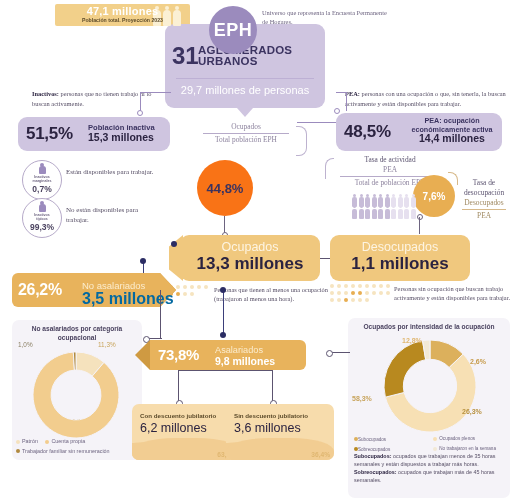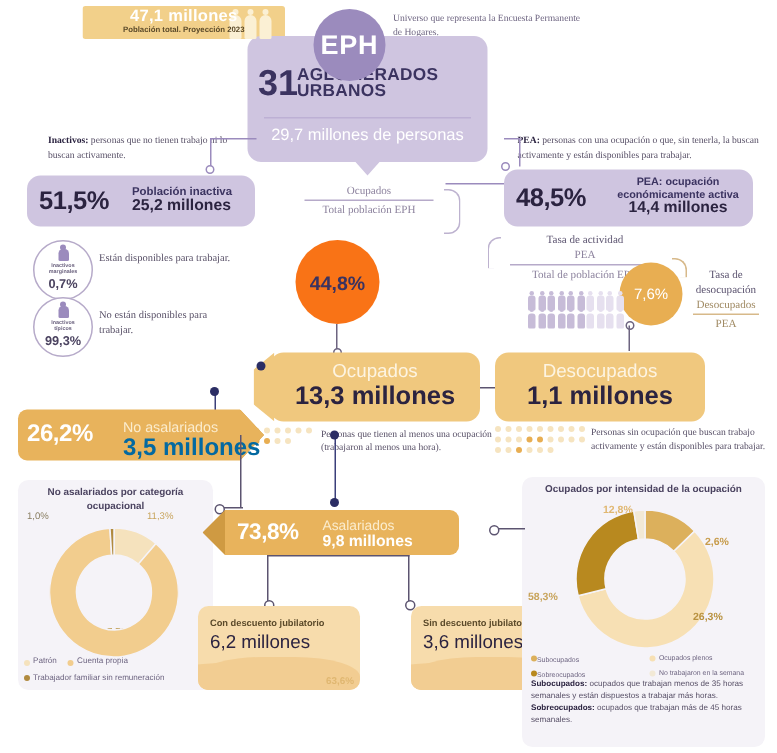--- a/index.html
+++ b/index.html
@@ -91,21 +91,21 @@
   #pea-l2{left:404px;top:132px;width:96px;text-align:center;font-size:10.5px;font-weight:bold;color:#2b2340;}
 
   #ta-wrap{left:330px;top:155px;width:120px;text-align:center;}
   #ta-t{font-size:7.4px;color:#5c5470;line-height:1.35;}
   #ta-n{font-size:7.4px;color:#8d839e;line-height:1.35;}
   #ta-line{width:100px;height:1px;background:#b6aac9;margin:1px auto;}
   #ta-d{font-size:7.4px;color:#8d839e;line-height:1.35;}
   #ta-brace{left:325px;top:158px;width:8px;height:20px;border-left:1px solid #bdb2cf;border-top:1px solid #bdb2cf;border-radius:8px 0 0 0;}
 
   #circle-76{left:413px;top:175px;width:42px;height:42px;border-radius:50%;background:#e8ae52;display:flex;align-items:center;justify-content:center;}
-  #circle-76 span{font-size:10px;font-weight:normal;color:#ffffff;}
+  #circle-76 span{font-size:10px;font-weight:bold;color:#ffffff;}
   #td-brace{left:448px;top:172px;width:9px;height:12px;border-top:1px solid #d7b98a;border-right:1px solid #d7b98a;border-radius:0 8px 0 0;}
   #td-wrap{left:452px;top:178px;width:64px;text-align:center;}
   #td-t{font-size:7.4px;color:#5c5470;line-height:1.35;}
   #td-n{font-size:7.4px;color:#a08a63;line-height:1.35;}
   #td-line{width:44px;height:1px;background:#d7b98a;margin:1px auto;}
   #td-d{font-size:7.4px;color:#a08a63;line-height:1.35;}
 
   #picto{left:352px;top:197px;width:68px;display:flex;flex-wrap:wrap;gap:1.5px;}
   .pfig{width:5px;height:10px;background:#c7bcd8;border-radius:2px 2px 1px 1px;position:relative;}
   .pfig::before{content:"";position:absolute;left:1px;top:-3.5px;width:3px;height:3px;border-radius:50%;background:#c7bcd8;}
@@ -177,21 +177,21 @@
   #dot-as-b{left:270px;top:400px;width:5px;height:5px;border-radius:50%;border:1px solid #5c5470;background:#fff;}
 
   .minicard{position:absolute;width:108px;height:56px;background:#f7dcac;border-radius:7px;overflow:hidden;}
   .minicard .wave{position:absolute;left:0;bottom:0;width:100%;height:22px;background:#f2cd92;
     border-radius:40% 40% 0 0 / 60% 60% 0 0;}
   .minicard .wave2{position:absolute;left:-20px;bottom:0;width:70%;height:18px;background:#f2cd92;border-radius:50% 50% 0 0;}
   .minicard .badge{position:absolute;right:4px;bottom:2px;font-size:6.6px;font-weight:bold;color:#e0b771;}
   .mc-t{position:absolute;left:8px;top:8px;font-size:6.2px;font-weight:bold;color:#5b4a2a;}
   .mc-n{position:absolute;left:8px;top:17px;font-size:12.5px;color:#2b2340;}
   #mc1{left:132px;top:404px;}
-  #mc2{left:226px;top:404px;margin-left:48px;}
+  #mc2{left:226px;top:404px;}
 
   
   #card-right{left:348px;top:318px;width:162px;height:180px;background:#f5f3f8;border-radius:7px;}
   #cr-title{left:348px;top:323px;width:162px;text-align:center;font-size:6.6px;font-weight:bold;color:#4b4360;line-height:1.35;}
   #donut-right{left:384px;top:340px;width:92px;height:92px;}
   #cr-a{left:402px;top:337px;font-size:7px;font-weight:bold;color:#e0b771;}
   #cr-b{left:470px;top:358px;font-size:7px;font-weight:bold;color:#c79b4a;}
   #cr-c{left:462px;top:408px;font-size:7px;font-weight:bold;color:#b8913f;}
   #cr-d{left:352px;top:395px;font-size:7px;font-weight:bold;color:#c8a45c;}
   #cr-legend{left:354px;top:435px;width:152px;font-size:4.6px;color:#6d6480;line-height:1.9;}
@@ -229,21 +229,21 @@
 
 <div class="abs serif" id="inactivos-def">
   <b>Inactivos:</b><span> personas que no tienen trabajo ni lo buscan activamente.</span>
 </div>
 <div class="abs" id="conn-inactivos"></div>
 <div class="abs" id="dot-inactivos"></div>
 
 <div class="abs" id="box-inactiva"></div>
 <div class="abs" id="inactiva-pct">51,5%</div>
 <div class="abs" id="inactiva-l1">Población inactiva</div>
-<div class="abs" id="inactiva-l2">25,2 millones</div>
+<div class="abs" id="inactiva-l2">15,3 millones</div>
 
 <div class="abs circ-stat" id="circ1">
   <div class="circ-icon"></div>
   <div class="circ-name">
     <span>Inactivos</span><br>
     <span>marginales</span>
   </div>
   <div class="circ-pct">0,7%</div>
 </div>
 <div class="abs serif" id="circ1-txt">Están disponibles para trabajar.</div>

